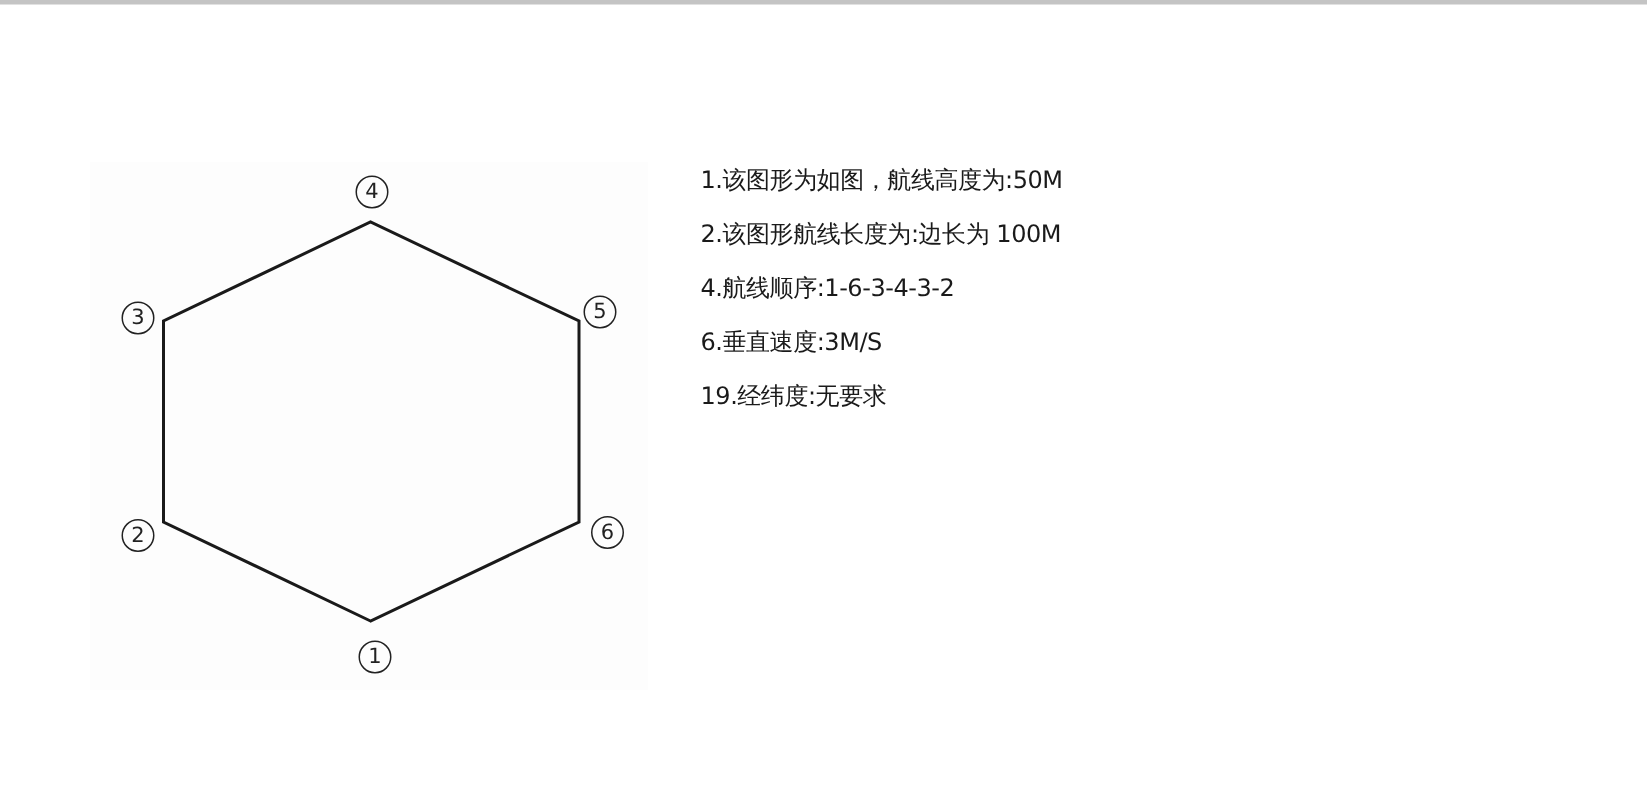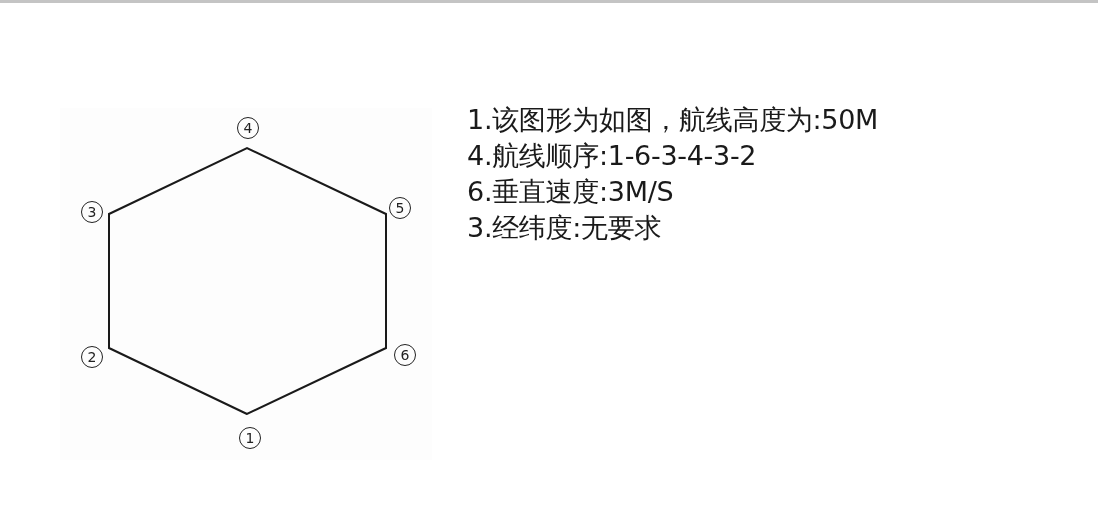--- a/index.html
+++ b/index.html
@@ -23,21 +23,21 @@
     border: 1.6px solid #222; border-radius: 50%; box-sizing: border-box;
     display: flex; align-items: center; justify-content: center;
     font-size: 14px; line-height: 1; color: #222;
     font-family: "DejaVu Sans", sans-serif;
   }
   .spec-list {
     position: absolute; left: 467px; top: 105px; margin: 0; padding: 0; list-style: none;
   }
   .spec-item {
     height: 35.9px; line-height: 30px;
-    font-size: 27px; color: #1a1a1a; white-space: nowrap; letter-spacing: -0.3px;
+    font-size: 16px; color: #1a1a1a; white-space: nowrap; letter-spacing: -0.3px;
   }
 </style>
 </head>
 <body>
 
 <div class="top-bar"></div>
 <div class="figure-bg"></div>
 
 <svg class="diagram" viewBox="0 0 460 523" width="460" height="523">
   <polygon points="247,414 109,348 109,214 247,148 386,214 386,348" fill="none" stroke="#1a1a1a" stroke-width="2" stroke-linejoin="miter"></polygon>
@@ -45,16 +45,17 @@
 
 <div class="vlabel" style="left:250px;top:438px;">1</div>
 <div class="vlabel" style="left:92px;top:357px;">2</div>
 <div class="vlabel" style="left:92px;top:212px;">3</div>
 <div class="vlabel" style="left:248px;top:128px;">4</div>
 <div class="vlabel" style="left:400px;top:208px;">5</div>
 <div class="vlabel" style="left:405px;top:355px;">6</div>
 
 <ul class="spec-list">
   <li class="spec-item">1.该图形为如图，航线高度为:50M</li>
+  <li class="spec-item">2.该图形航线长度为:边长为 100M</li>
   <li class="spec-item">4.航线顺序:1-6-3-4-3-2</li>
   <li class="spec-item">6.垂直速度:3M/S</li>
-  <li class="spec-item">3.经纬度:无要求</li>
+  <li class="spec-item">19.经纬度:无要求</li>
 </ul>
 
 </body></html>

